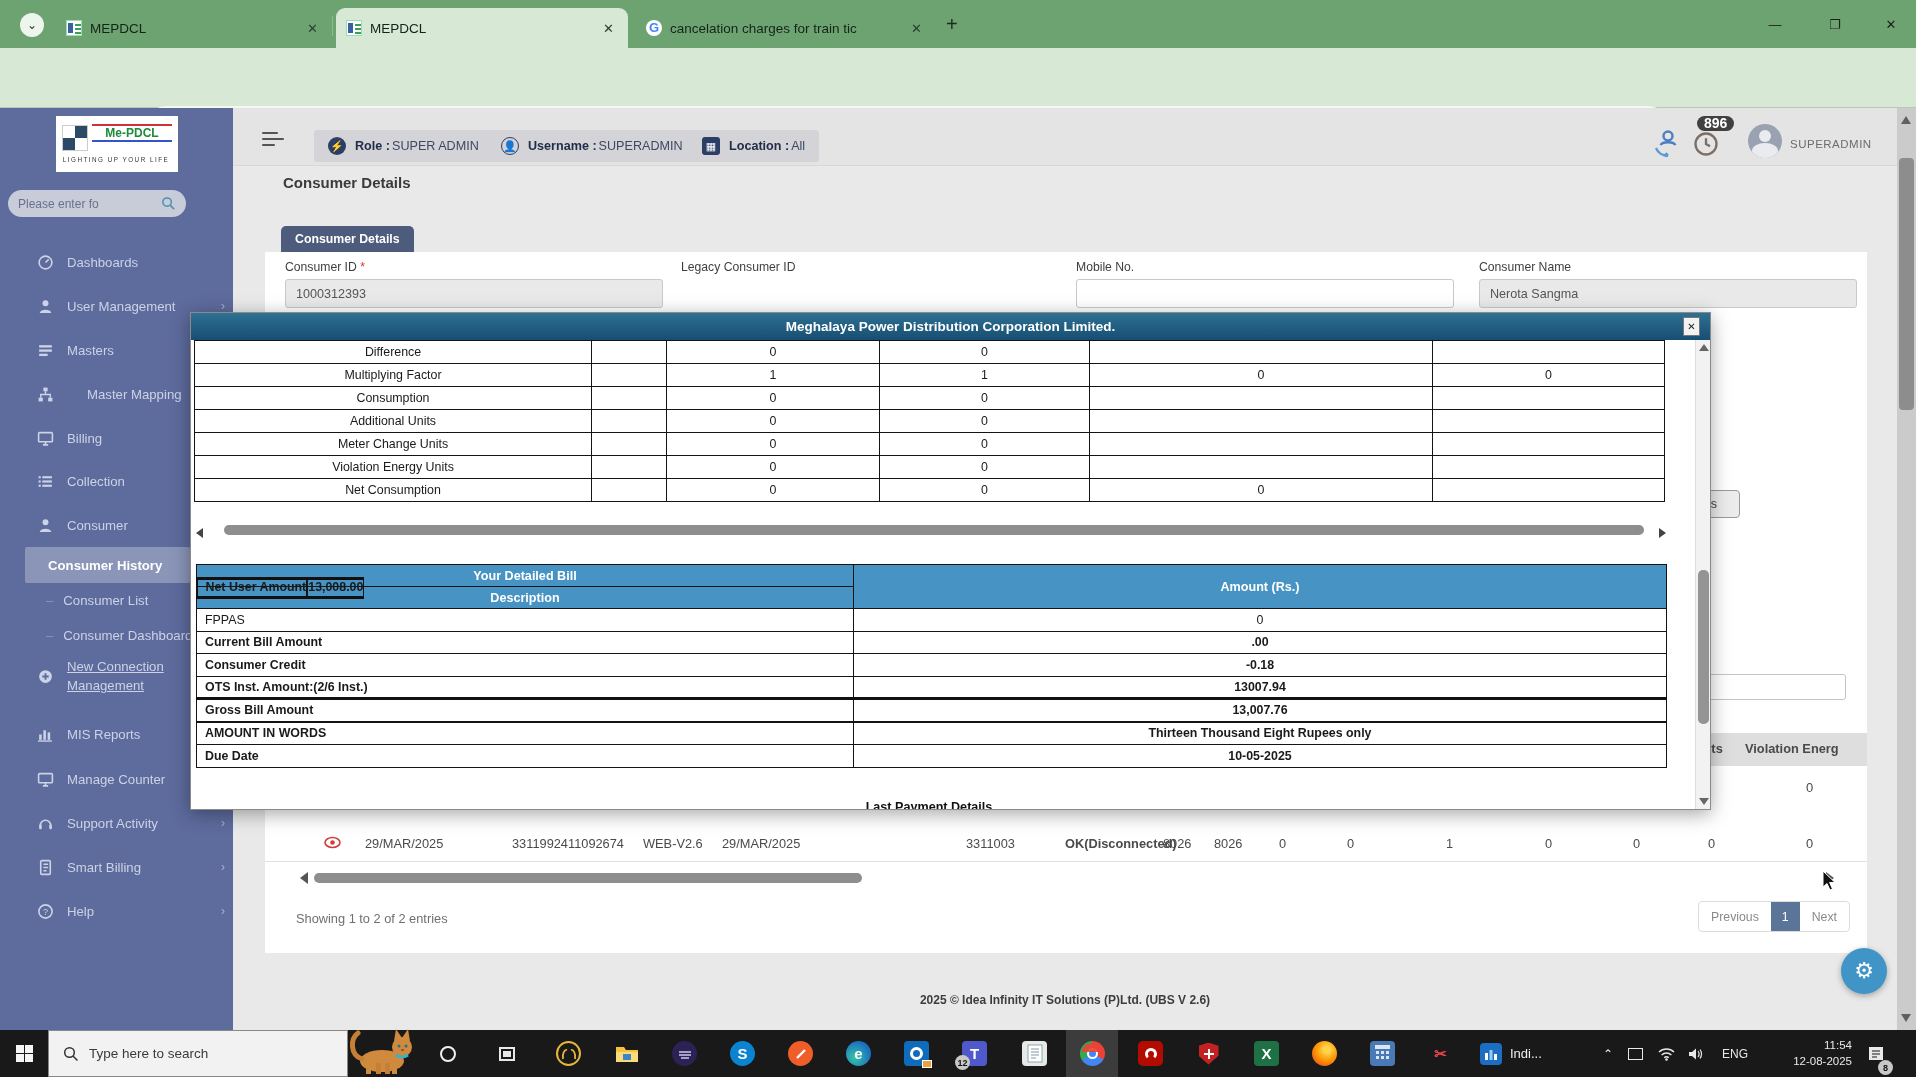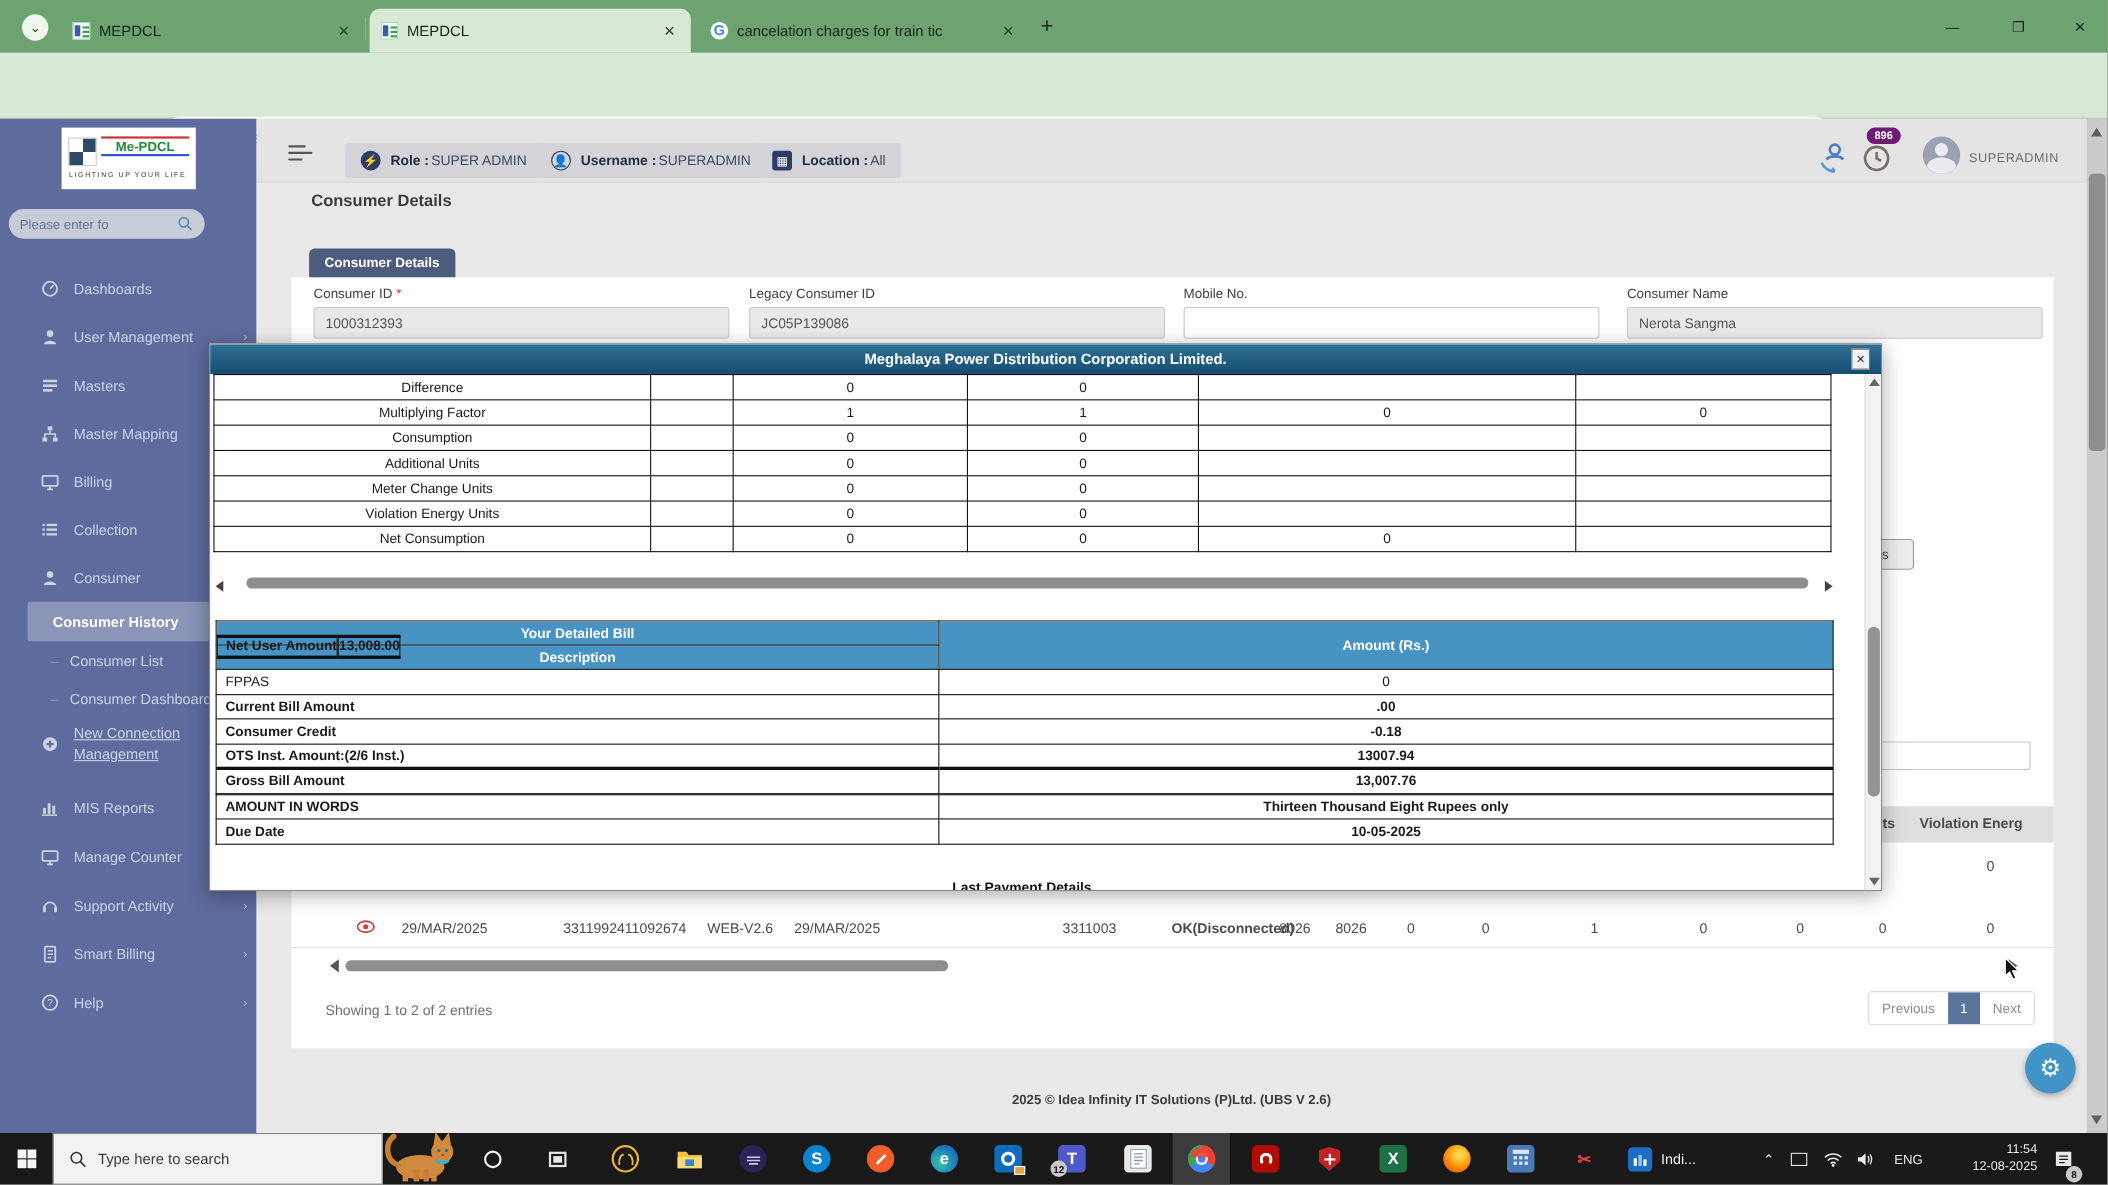--- a/index.html
+++ b/index.html
@@ -69,22 +69,22 @@
   #burger{left:262px;top:132px;width:22px;height:14px;}
   #burger i{position:absolute;height:2px;background:#555;border-radius:1px;}
   #burger i:nth-child(1){top:0;width:16px;}#burger i:nth-child(2){top:6px;width:22px;}
   #burger i:nth-child(3){top:12px;width:13px;}
   .badge{position:absolute;top:130px;height:32px;background:#d3d3d8;border-radius:3px;
     display:flex;align-items:center;padding:0 14px;font-size:12.6px;color:#3c4963;}
   .badge b{color:#222e48;margin:0 2px 0 9px;}
   .bico{width:18px;height:18px;border-radius:50%;background:#2c3e66;color:#fff;font-size:11px;
     display:flex;align-items:center;justify-content:center;flex:none;}
   .bico.sq{border-radius:3px;}
-  #notif896{left:1697px;top:116px;height:15px;padding:0 7px;border-radius:8px;background:#701a75;
-    color:#fff;font-size:10px;line-height:15px;font-weight:bold;z-index:3;}
+  #notif896{left:1697px;top:116px;height:15px;padding:0 7px;border-radius:8px;background:#404040;
+    color:#fff;font-size:14px;line-height:15px;font-weight:bold;z-index:3;}
   #hdruser{left:1790px;top:138px;font-size:11.5px;color:#6c6c6c;letter-spacing:.5px;}
   .avatar-lg{left:1748px;top:124px;width:34px;height:34px;border-radius:50%;background:#9aa2b1;overflow:hidden;}
   .avatar-lg i{position:absolute;left:11px;top:6px;width:12px;height:12px;border-radius:50%;background:#e9ebf0;}
   .avatar-lg b{position:absolute;left:4px;top:19px;width:26px;height:16px;border-radius:50%;background:#e9ebf0;}
 
   
   #pagetitle{left:283px;top:174px;font-size:15px;font-weight:bold;color:#3b3b3b;}
   #card{left:265px;top:252px;width:1602px;height:701px;background:#fff;}
   #cdtab{left:281px;top:226px;height:26px;padding:0 14px;background:#4d5c7c;color:#fff;font-size:12.3px;
     display:flex;align-items:center;border-radius:5px 5px 0 0;font-weight:bold;}
@@ -258,21 +258,21 @@
       <span class="chev">›</span>
     </div>
     <div class="sitem" style="top:228px;">
       <svg class="ic" viewBox="0 0 16 16">
           <rect x="2" y="3" width="12" height="2.2" fill="#ccd3e6"></rect>
           <rect x="2" y="7" width="12" height="2.2" fill="#ccd3e6"></rect>
           <rect x="2" y="11" width="8" height="2.2" fill="#ccd3e6"></rect>
         </svg>
       <span>Masters</span>
     </div>
-    <div class="sitem" style="top:272px;">
+    <div class="sitem" style="top:272px;gap:20px;">
       <svg class="ic" viewBox="0 0 16 16">
           <rect x="6" y="1.5" width="4" height="3.5" fill="#ccd3e6"></rect>
           <rect x="1.5" y="11" width="4" height="3.5" fill="#ccd3e6"></rect>
           <rect x="10.5" y="11" width="4" height="3.5" fill="#ccd3e6"></rect>
           <path d="M8 5v3M3.5 11V8h9v3" stroke="#ccd3e6" fill="none" stroke-width="1.3"></path>
         </svg>
       <span>Master Mapping</span>
     </div>
     <div class="sitem" style="top:316px;">
       <svg class="ic" viewBox="0 0 16 16">
@@ -406,21 +406,20 @@
     <span>Consumer Details</span>
   </div>
 
   <div class="flabel" style="left:285px;">
     <span>Consumer ID</span> <span class="req">*</span>
   </div>
   <div class="flabel" style="left:681px;">Legacy Consumer ID</div>
   <div class="flabel" style="left:1076px;">Mobile No.</div>
   <div class="flabel" style="left:1479px;">Consumer Name</div>
   <div class="finput" style="left:285px;">1000312393</div>
-  <div class="finput" style="left:681px;">JC05P139086</div>
   <div class="finput white" style="left:1076px;"></div>
   <div class="finput" style="left:1479px;">Nerota Sangma</div>
 
   <div id="pbtn-s" class="abs">
     <span>s</span>
   </div>
   <div id="pinput" class="abs"></div>
   <div id="pthead" class="abs"></div>
   <div class="pth" style="left:1700px;">hits</div>
   <div class="pth" style="left:1745px;">Violation Energ</div>

